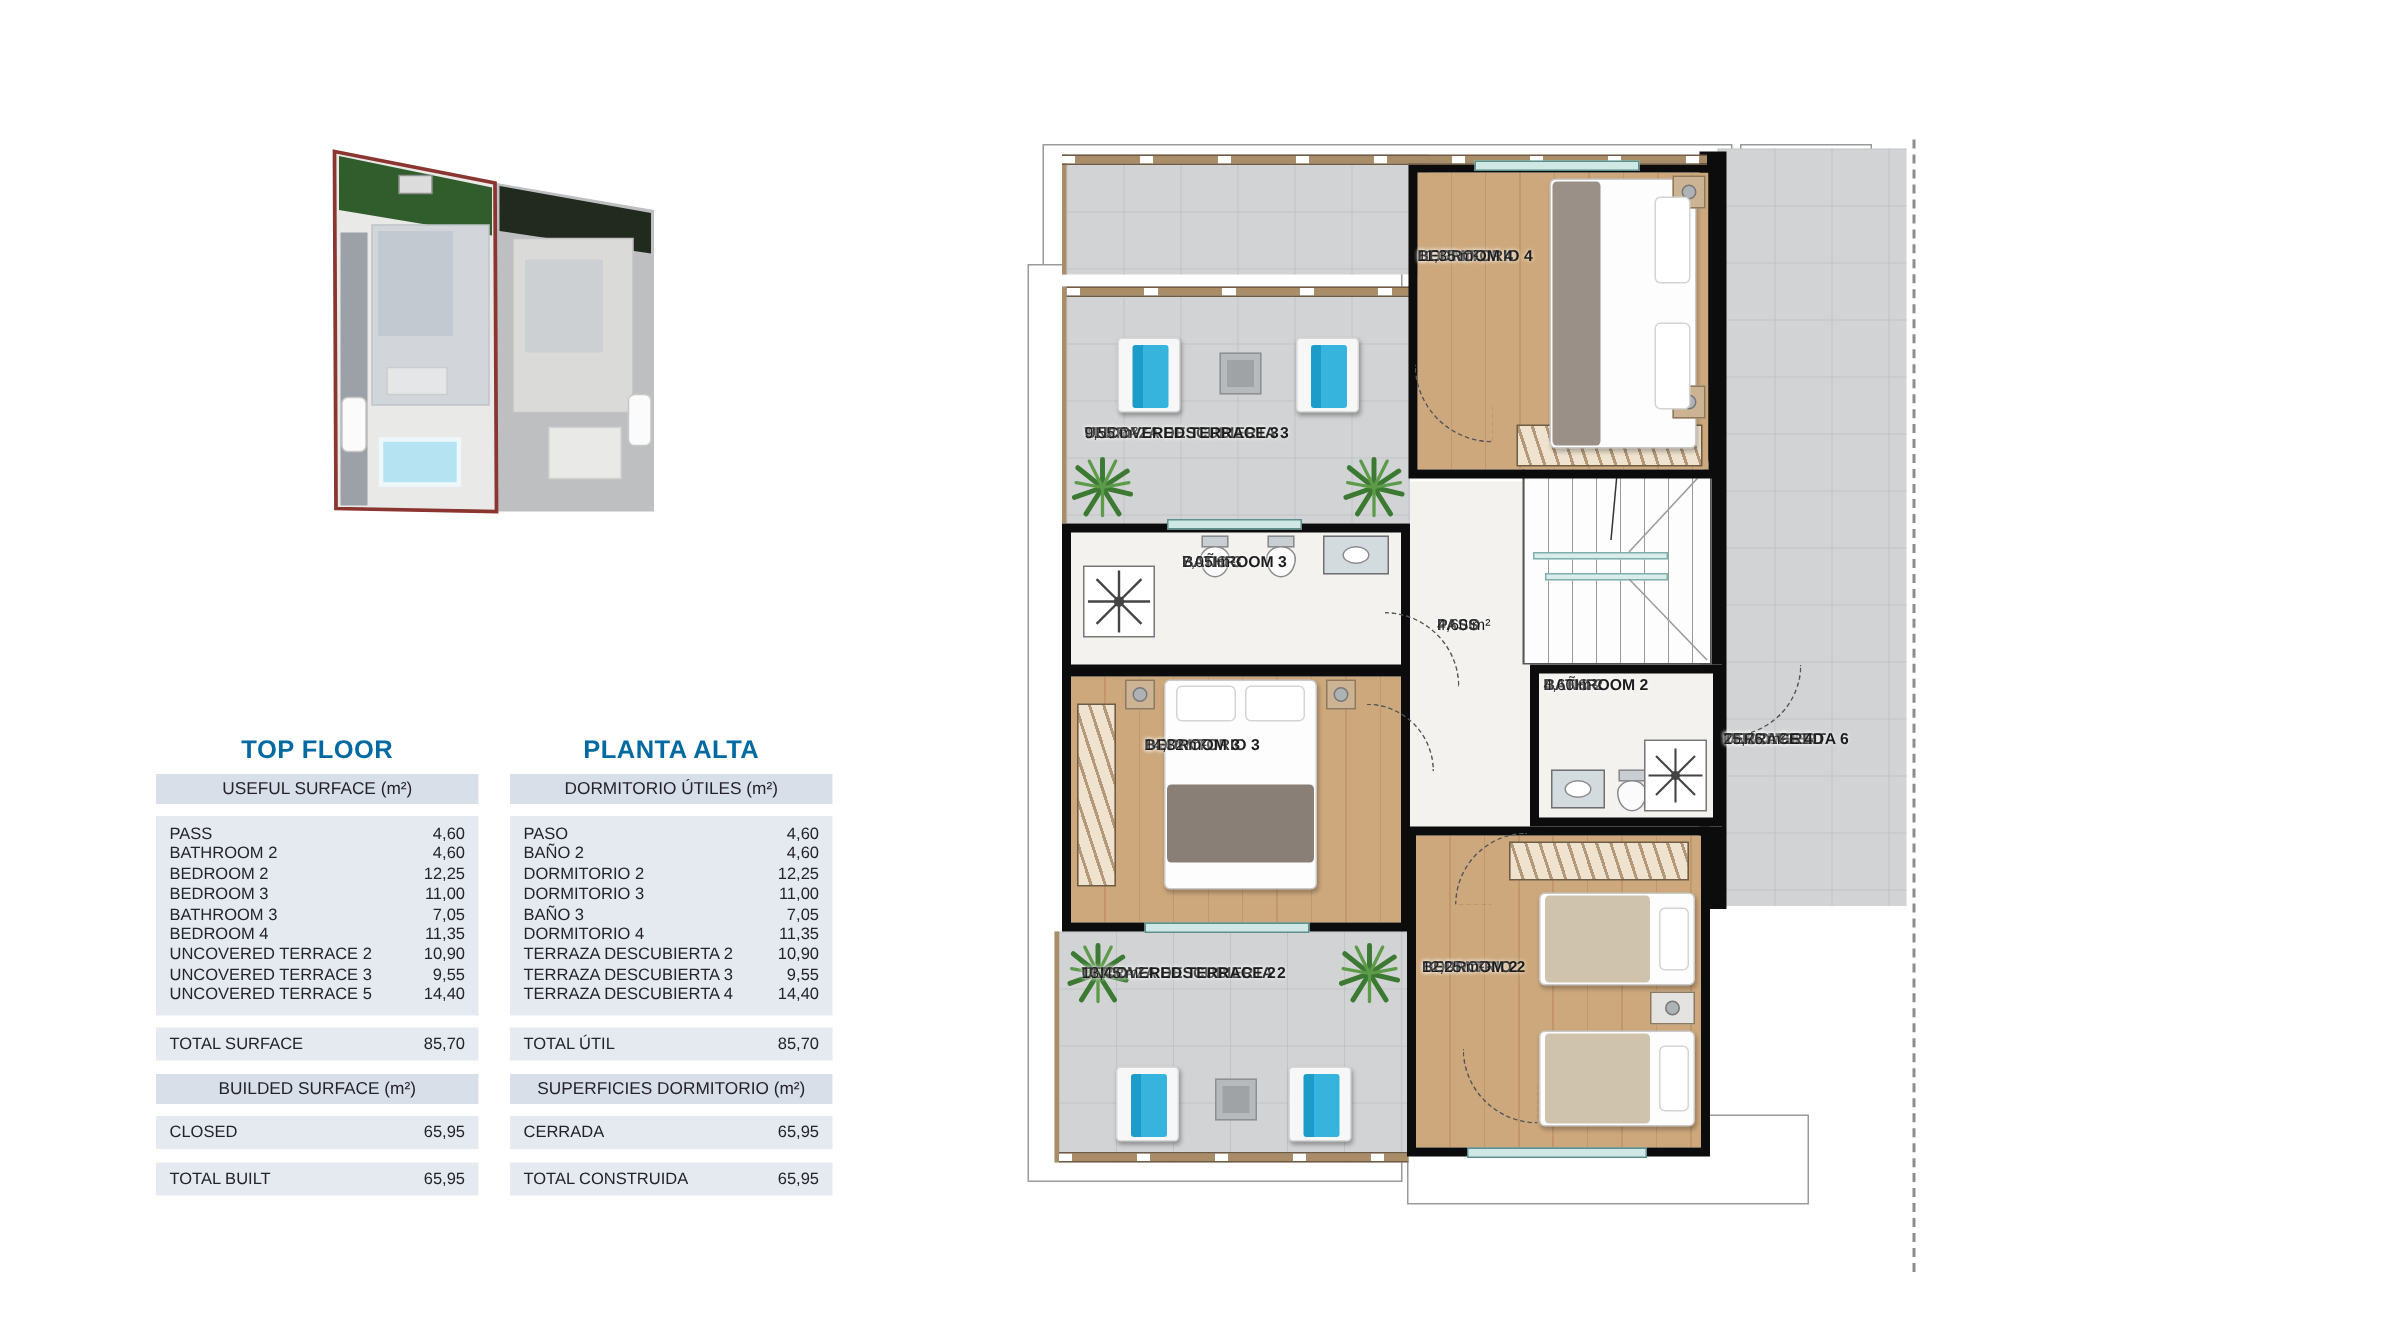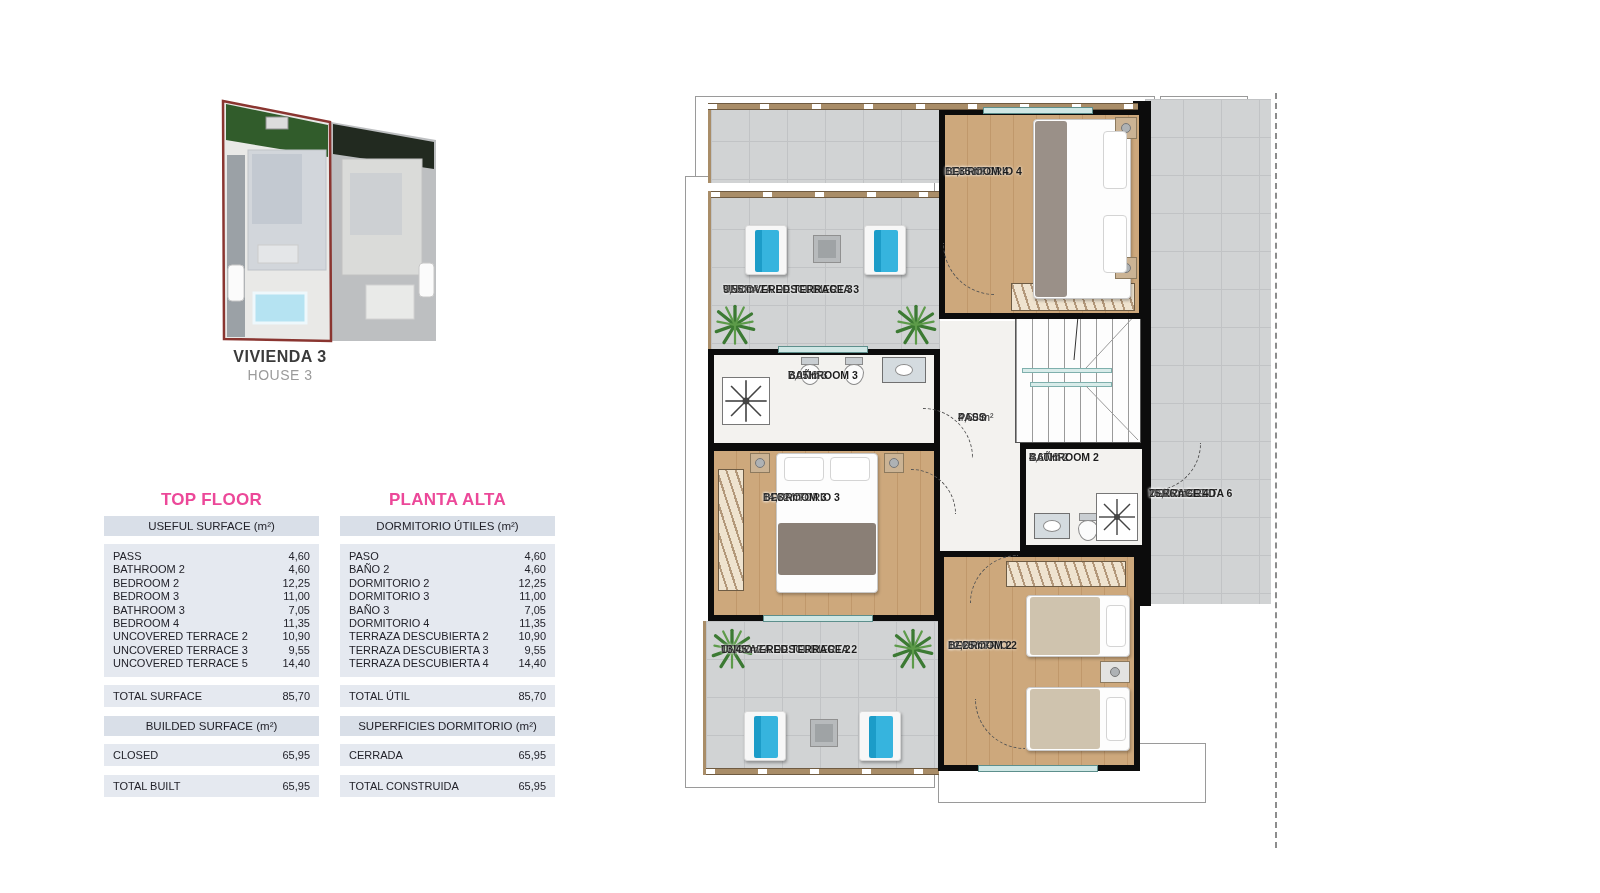--- a/index.html
+++ b/index.html
@@ -7,21 +7,21 @@
   .page { position:relative; width:1600px; height:893px; background:#fff; overflow:hidden; }
 
   
   .siteplan { position:absolute; left:218px; top:95px; width:222px; height:250px; }
   .villa-caption { position:absolute; left:170px; top:348px; width:220px; text-align:center; }
   .villa-caption .es { font-size:16px; font-weight:bold; color:#3b3b3b; letter-spacing:.5px; }
   .villa-caption .en { font-size:14px; color:#9b9b9b; letter-spacing:.5px; margin-top:1px; }
 
   
   .stable { position:absolute; width:215px; color:#23232b; }
-  .stitle { text-align:center; font-size:17px; font-weight:bold; letter-spacing:.3px; color:#ec4899; margin-bottom:6px; }
+  .stitle { text-align:center; font-size:17px; font-weight:bold; letter-spacing:.3px; color:#0369a1; margin-bottom:6px; }
   .shead  { background:#d9dfe8; text-align:center; font-size:11.5px; padding:4px 2px; margin-bottom:8px; }
   .srows  { background:#e5e9f0; padding:6px 9px; margin-bottom:8px; }
   .srow   { display:flex; justify-content:space-between; font-size:11px; line-height:13.4px; }
   .sbox   { background:#e5e9f0; padding:5px 9px; margin-bottom:9px; display:flex; justify-content:space-between; font-size:11px; }
 
   
   .plan { position:absolute; left:683px; top:93px; width:600px; height:765px; }
   .plan * { position:absolute; }
 
   .outline { background:#fff; border:1px solid #9a9a9a; z-index:1; }
@@ -97,24 +97,20 @@
       <rect x="48" y="22" width="22" height="12" fill="#dcdcdc" stroke="#8f8f8f"></rect>
       <rect x="9" y="60" width="18" height="182" fill="#9ba1a6"></rect>
       <rect x="30" y="55" width="78" height="120" fill="#d2d6db" stroke="#bfc3c8"></rect>
       <rect x="34" y="59" width="50" height="70" fill="#c3c9d1"></rect>
       <rect x="40" y="150" width="40" height="18" fill="#e4e6e8" stroke="#cccccc"></rect>
       <rect x="36" y="198" width="52" height="30" fill="#b5e3f2" stroke="#eef8fc" stroke-width="3"></rect>
       <rect x="10" y="170" width="16" height="36" rx="4" fill="#fbfbfb" stroke="#c8c8c8"></rect>
     </svg>
   </div>
 
-  <div class="villa-caption">
-    <div class="es">VIVIENDA 3</div>
-    <div class="en">HOUSE 3</div>
-  </div>
 
   <div class="stable" style="left:104px; top:490px;">
     <div class="stitle">TOP FLOOR</div>
     <div class="shead">USEFUL SURFACE (m²)</div>
     <div class="srows">
 
         <div class="srow">
           <span>PASS</span>
           <span>4,60</span>
         </div>

